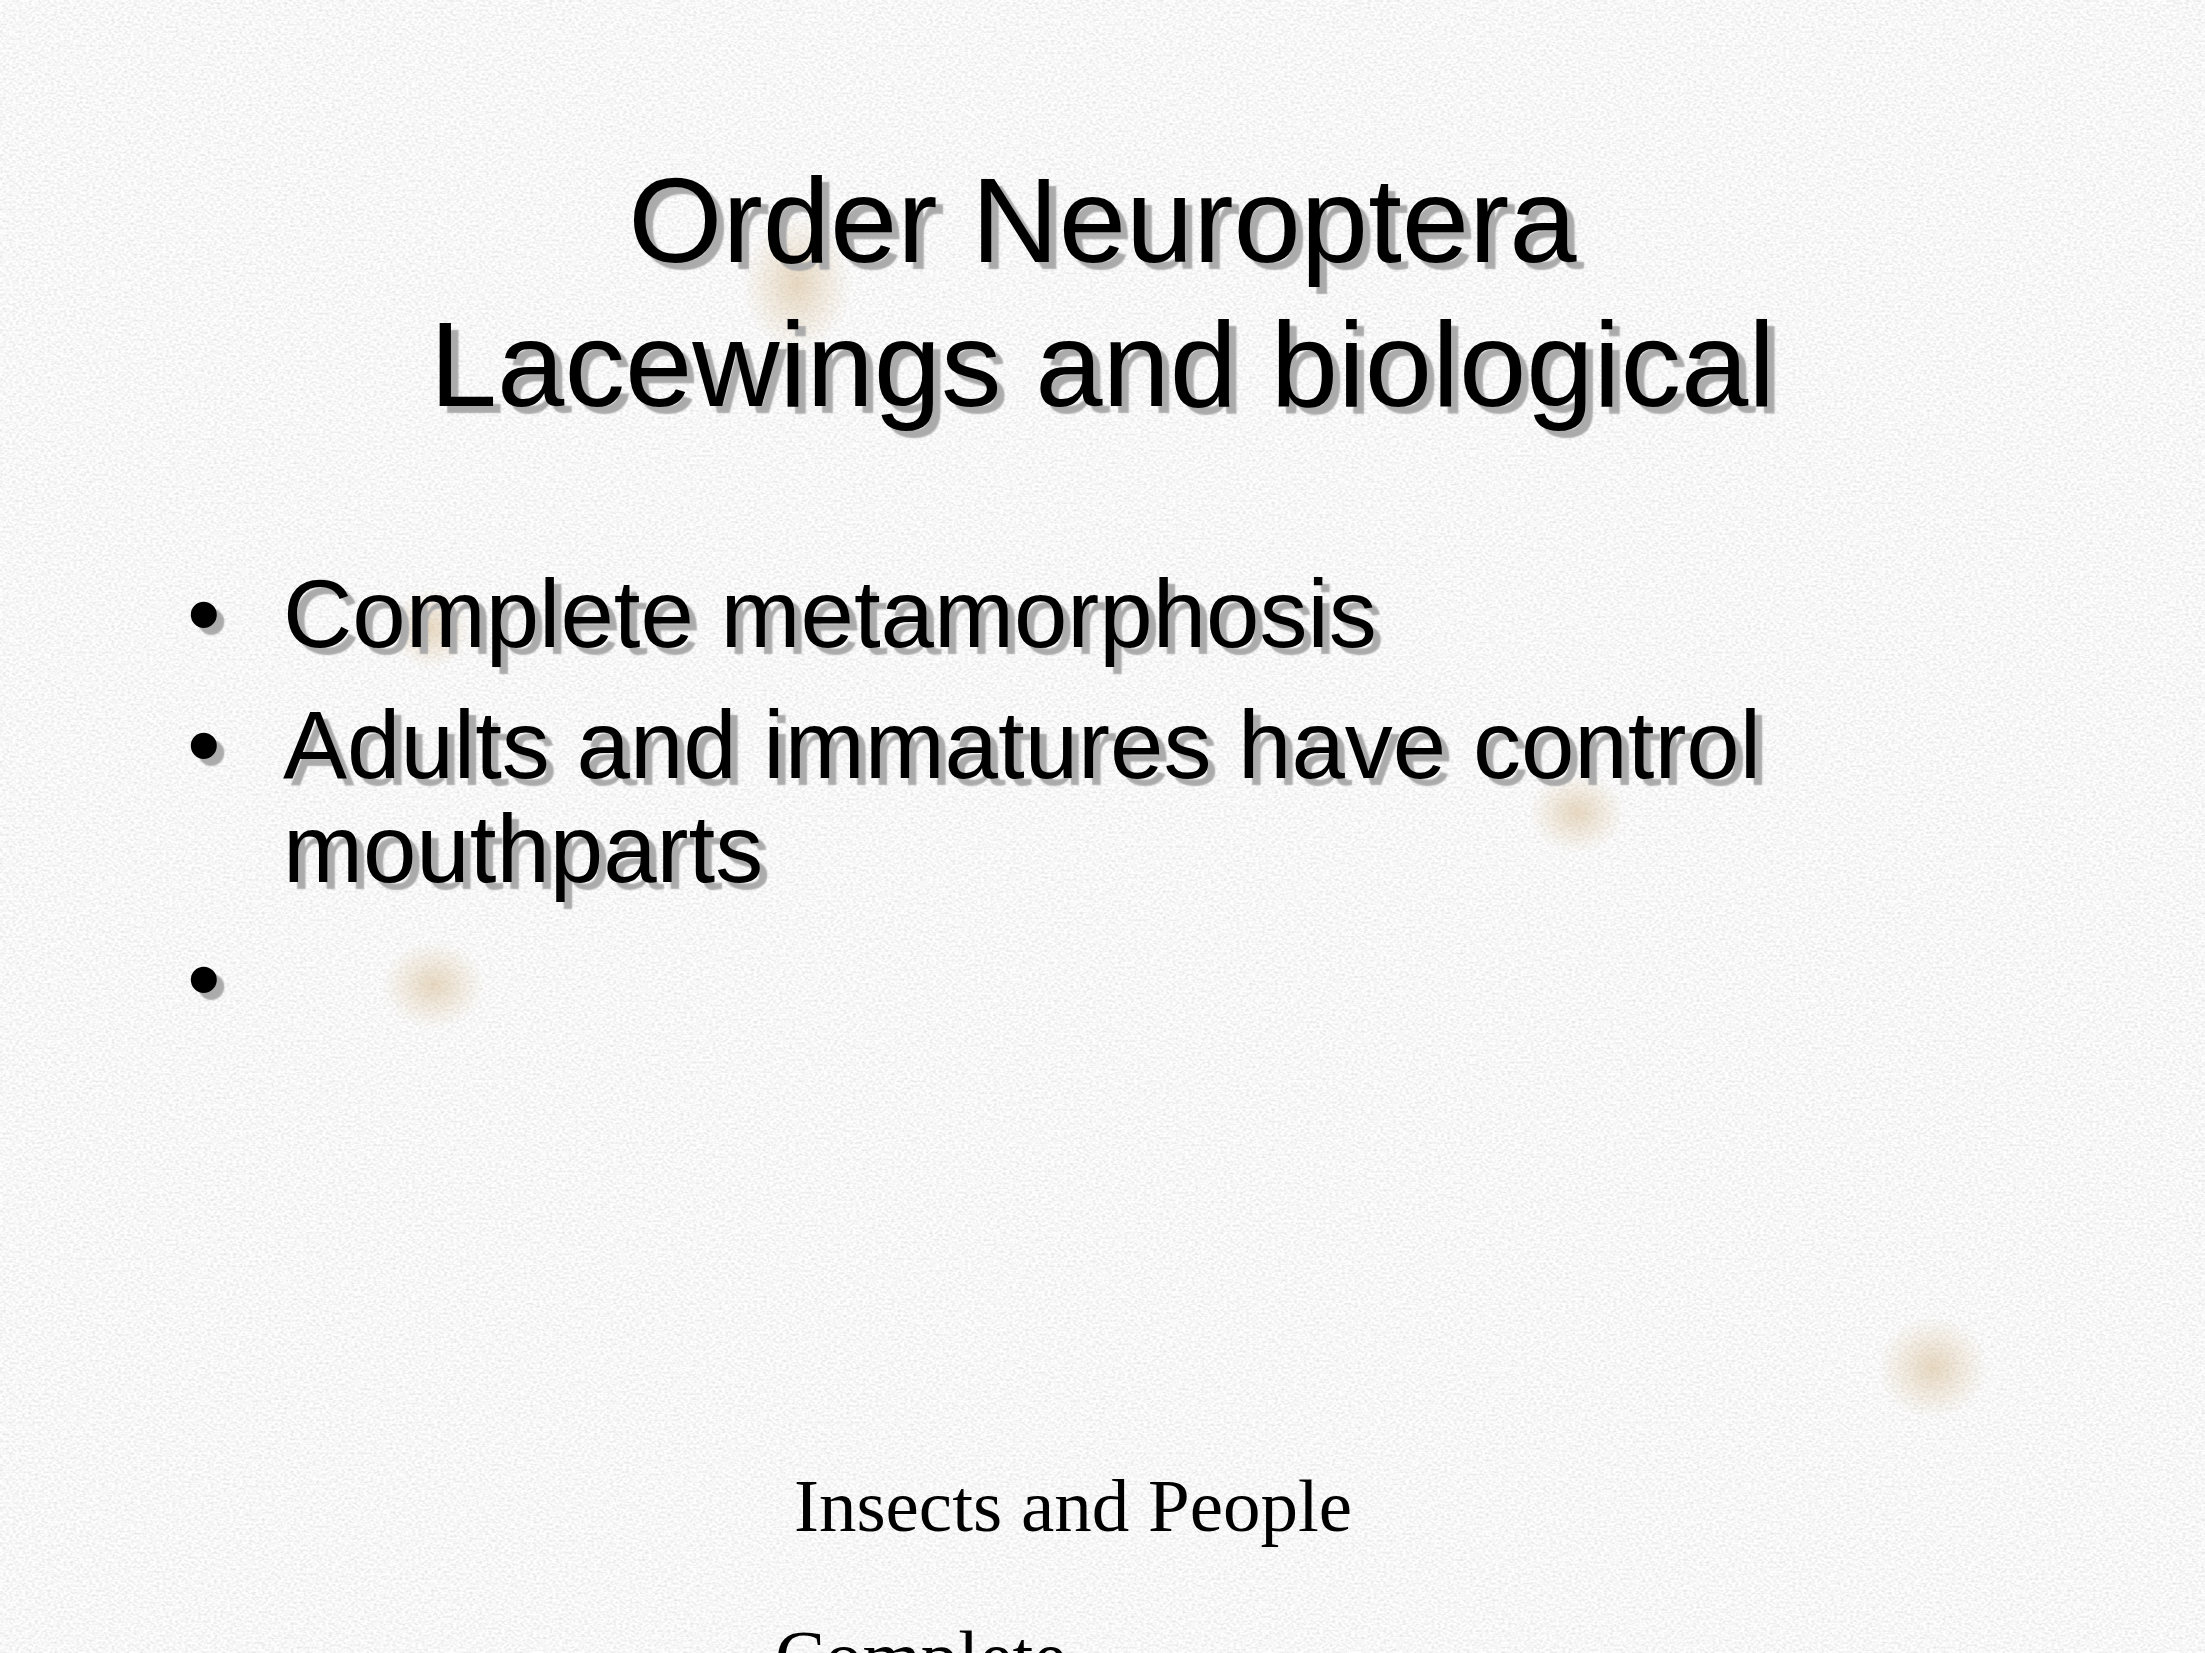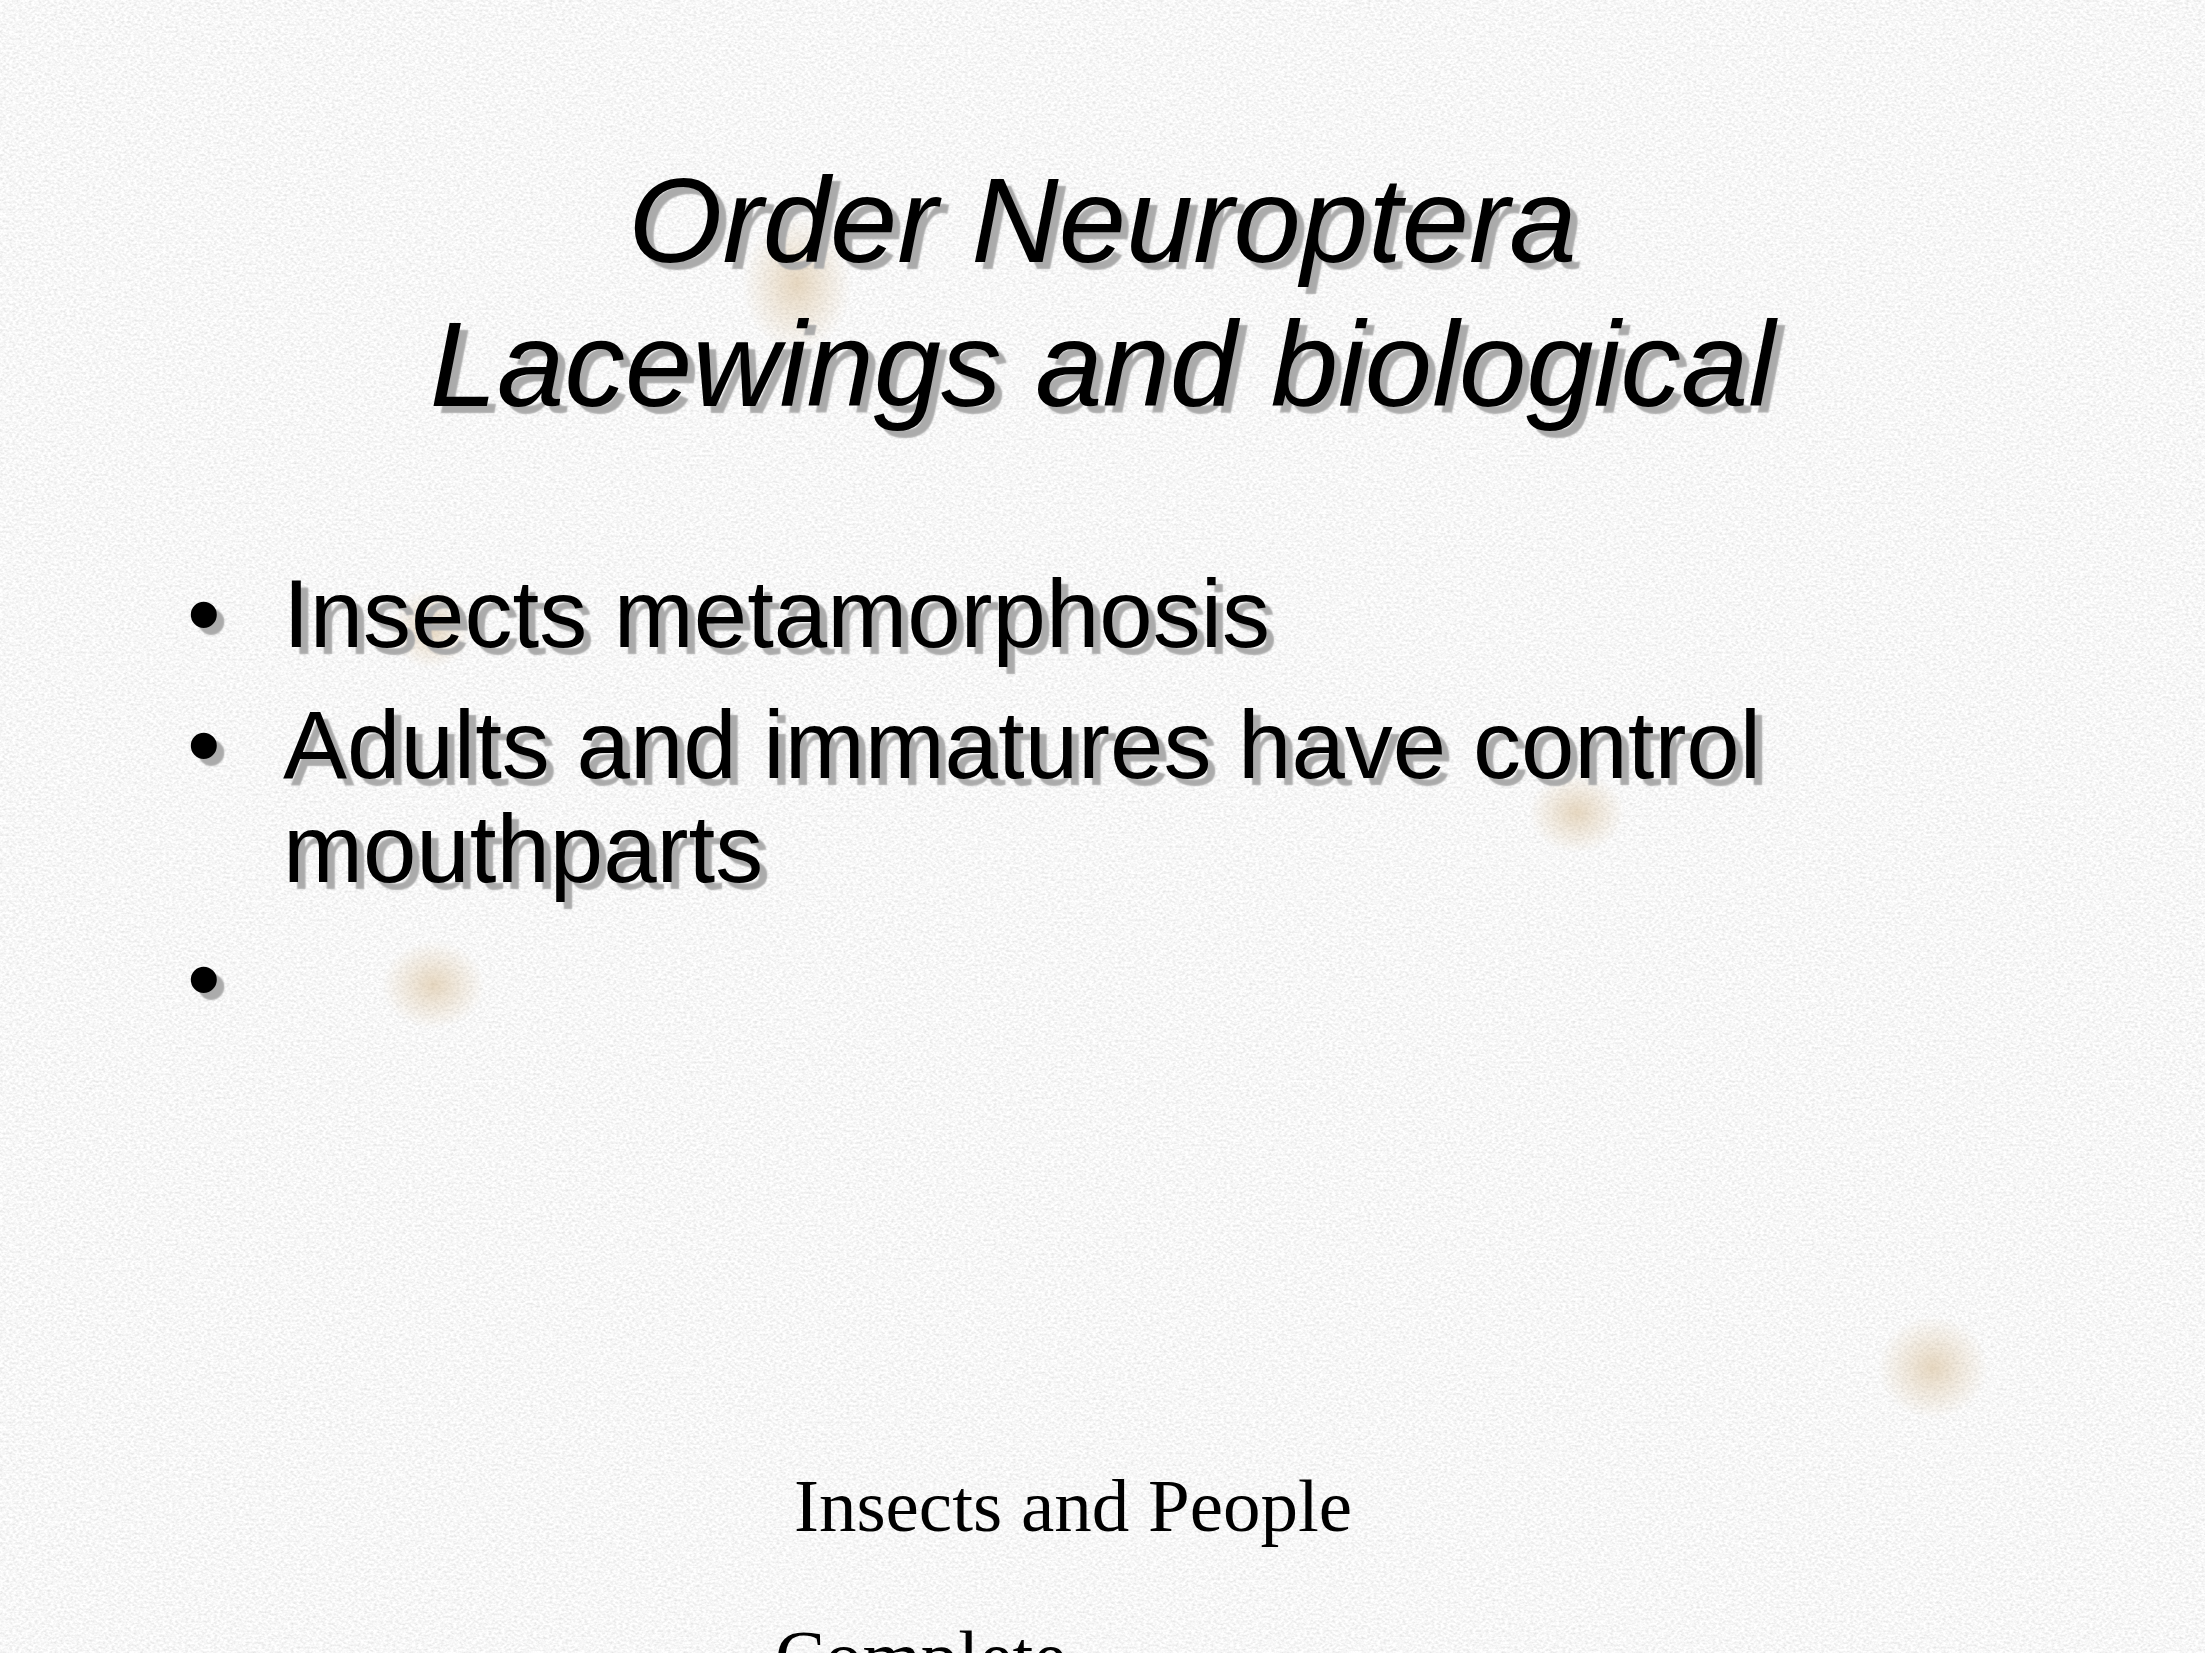--- a/index.html
+++ b/index.html
@@ -25,21 +25,20 @@
   .s5 { left: 390px;  top: 588px;  width: 81px; height: 81px; }
 
   .title {
     position: absolute; left: 0; top: 148px; width: 2205px;
     margin: 0; padding: 0;
     text-align: center;
     font-weight: 400;
     font-size: 121px; line-height: 144px;
     color: #000;
     text-shadow: 7.4px 7.4px 1.5px #ababab;
-    font-style: italic;
   }
 
   .bullets {
     position: absolute; left: 187px; top: 562px; width: 1750px;
     margin: 0; padding: 0; list-style: none;
     font-size: 96px; line-height: 104px;
     color: #000;
     text-shadow: 7.4px 7.4px 1.5px #ababab;
   }
   .bullet { position: relative; padding-left: 96px; margin: 0 0 26.5px 0; }
@@ -83,21 +82,21 @@
   <div class="stain s5"></div>
 
   <h1 class="title">
     <span>Order Neuroptera</span><br>
     <span>Lacewings and biological</span>
   </h1>
 
   <ul class="bullets">
     <li class="bullet">
       <span class="dot">•</span>
-      <span class="btext">Insects metamorphosis</span>
+      <span class="btext">Complete metamorphosis</span>
     </li>
     <li class="bullet">
       <span class="dot">•</span>
       <span class="btext">Adults and immatures have control mouthparts</span>
     </li>
     <li class="bullet">
       <span class="dot">•</span>
     </li>
   </ul>
 

